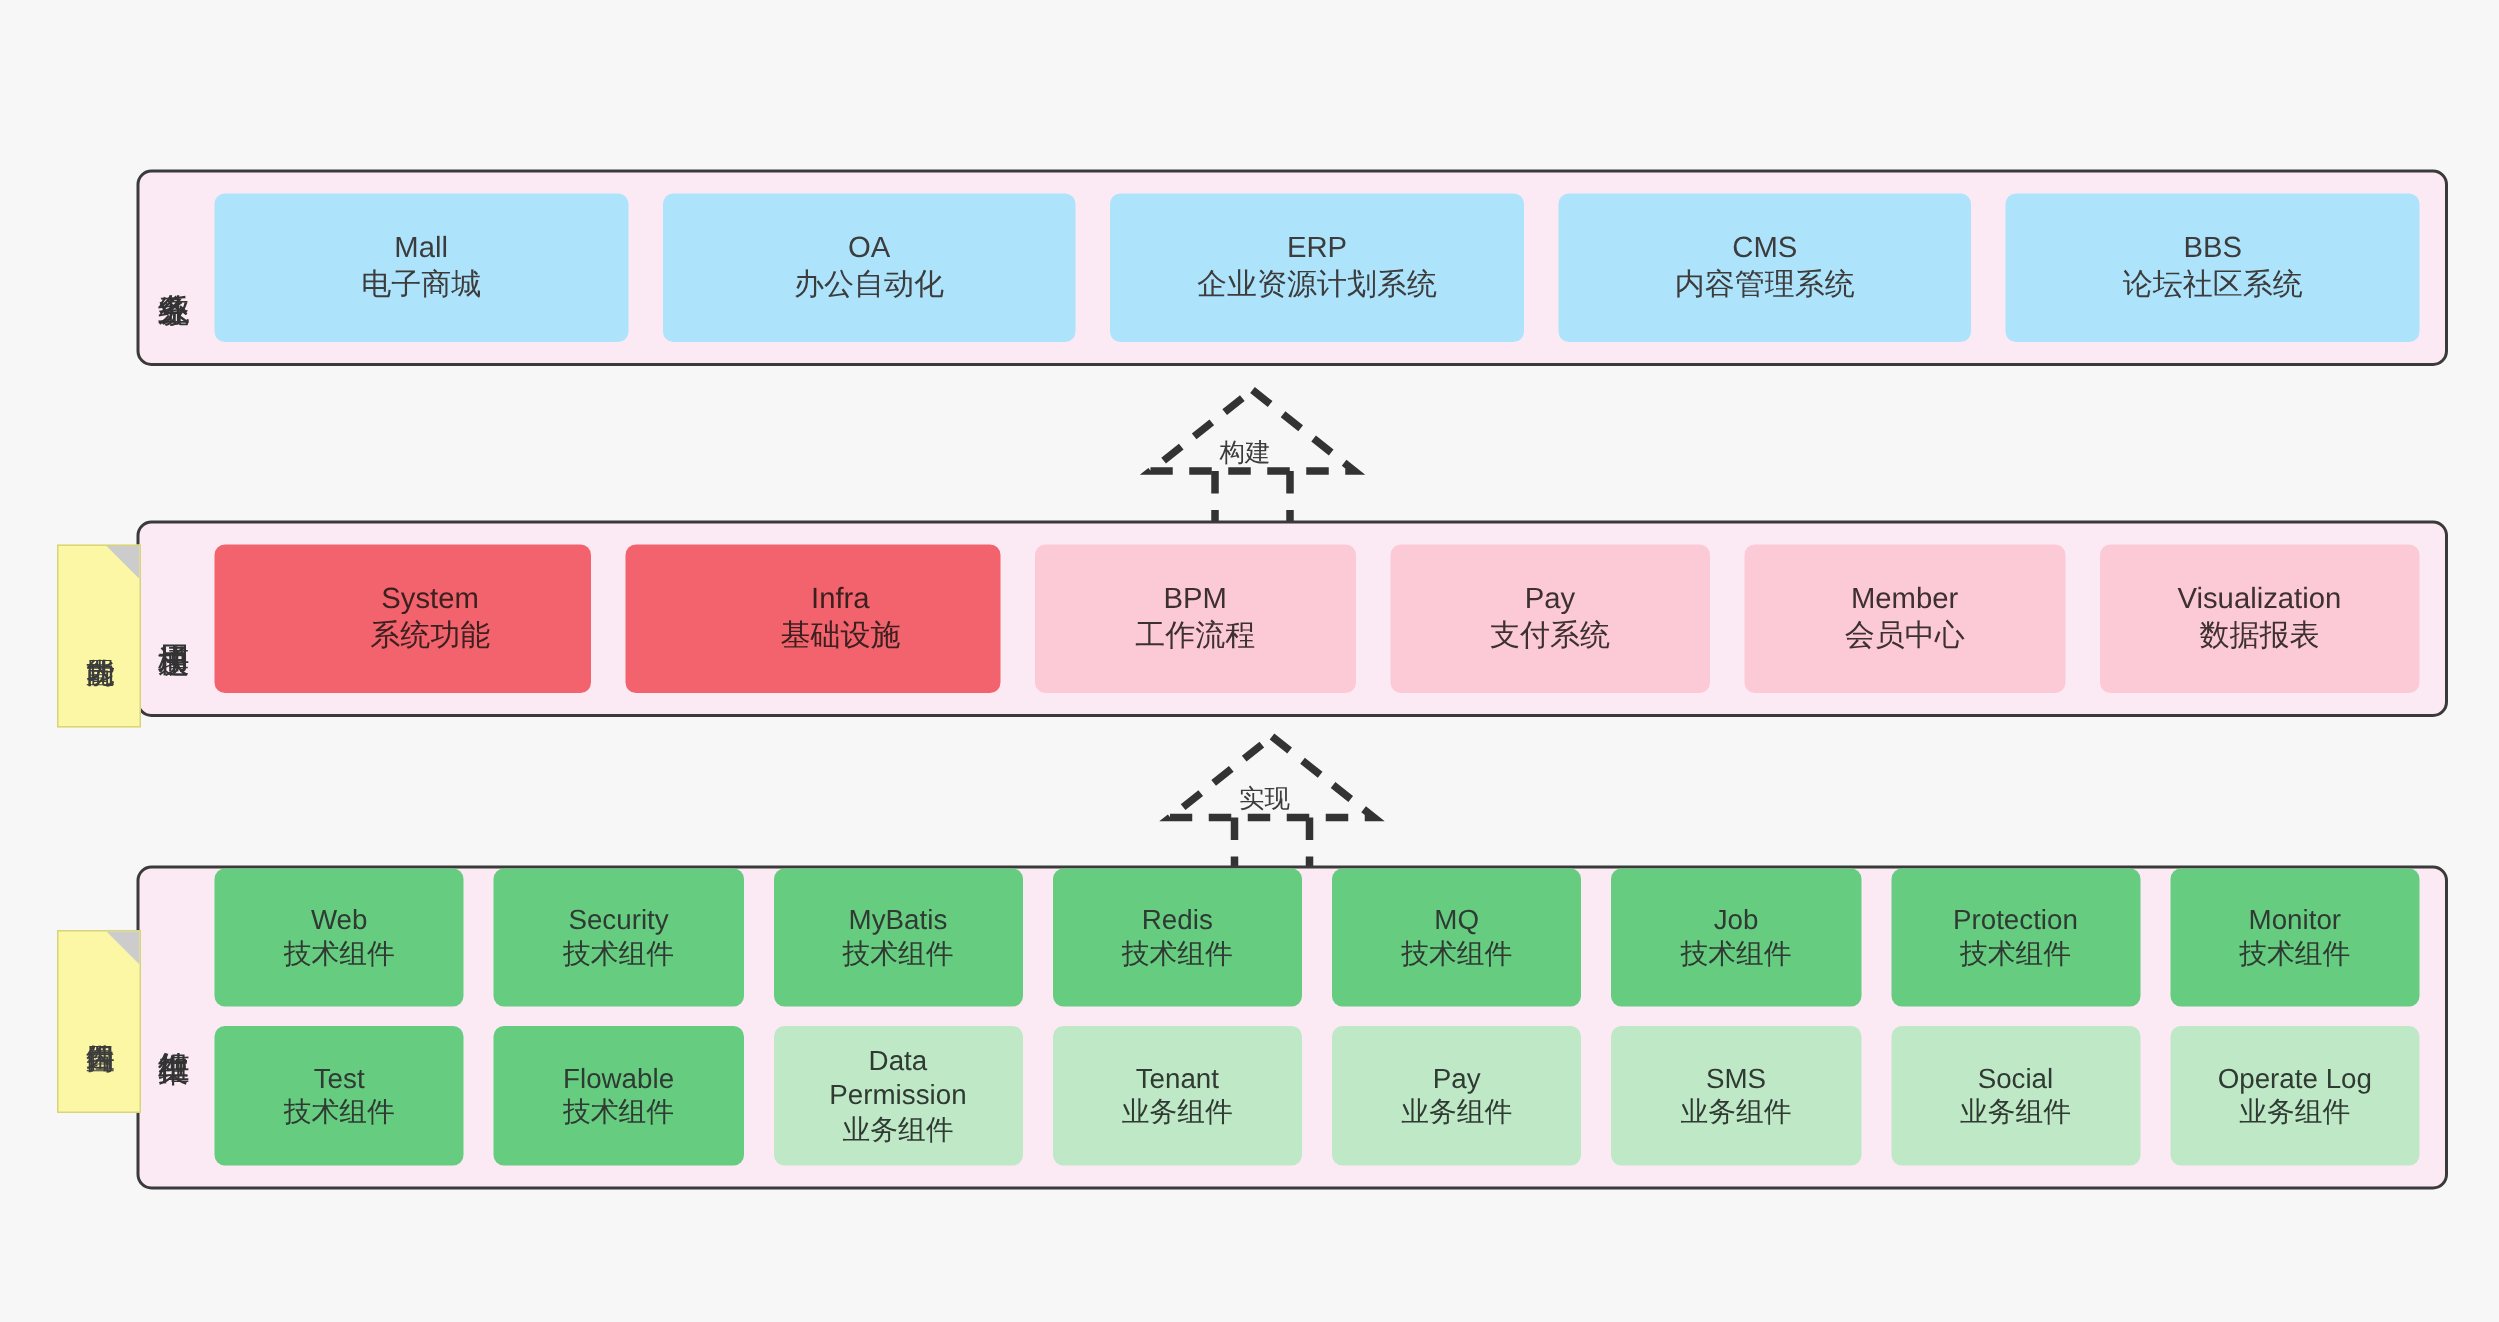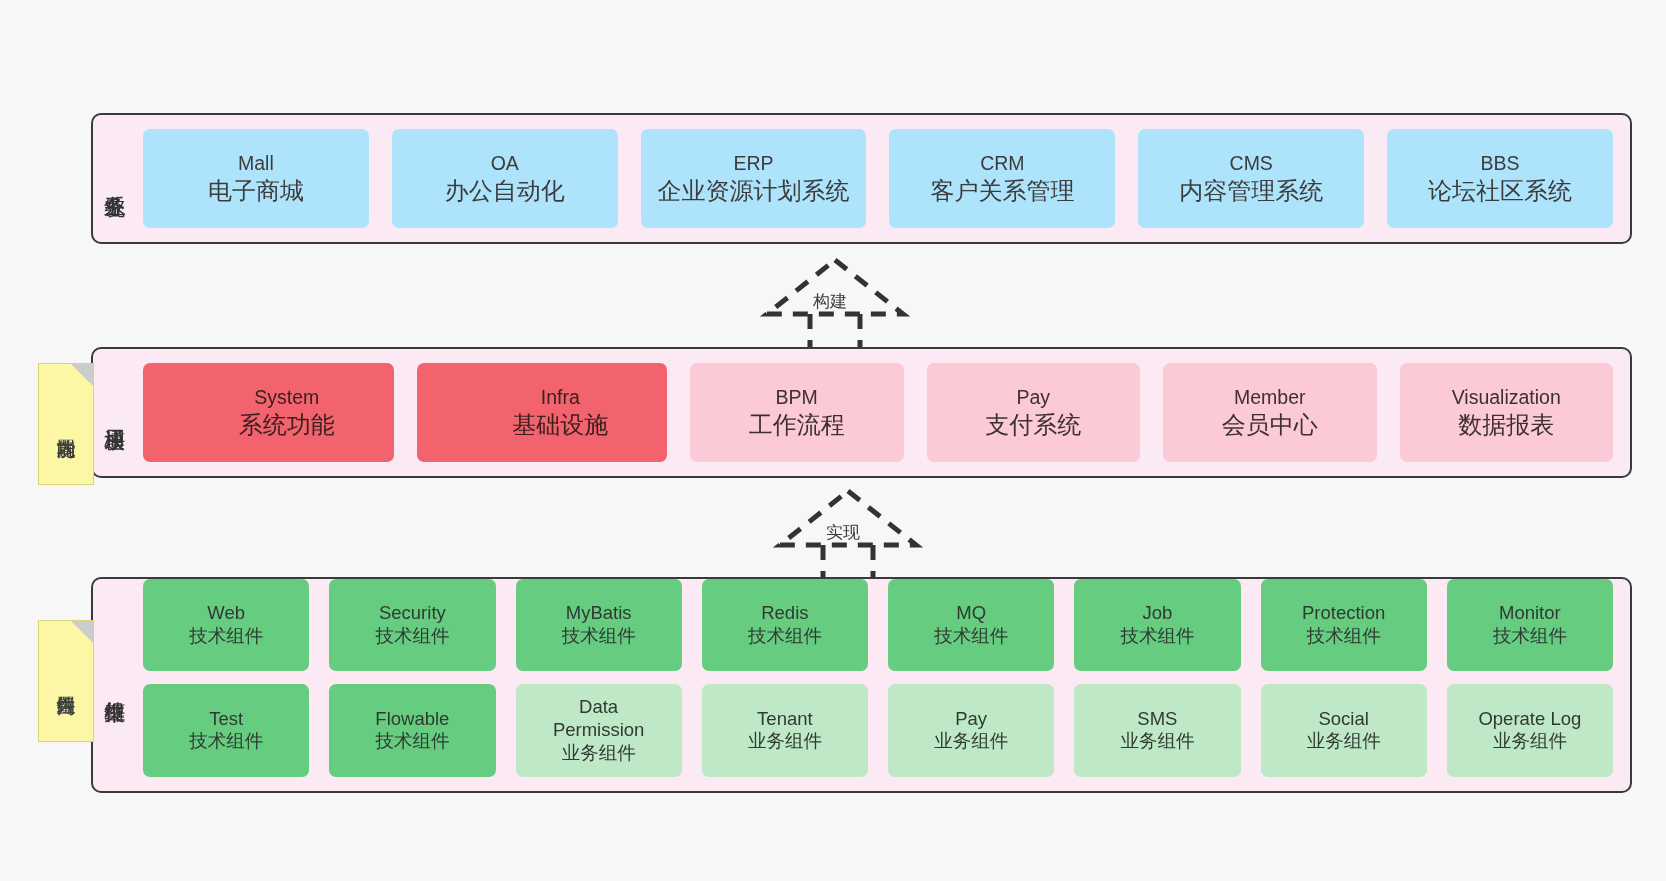--- a/index.html
+++ b/index.html
@@ -63,21 +63,21 @@
     border-radius: 7px;
     display: flex;
     flex-direction: column;
     align-items: center;
     justify-content: center;
     text-align: center;
     line-height: 1.22;
     padding: 6px 4px;
   }
   .card .t1 { font-size: 19.5px; }
-  .card .t2 { font-size: 24px; }
+  .card .t2 { font-size: 20px; }
 
   .c-blue       { background: #ade3fb; color: #3c3c3c; }
   .c-red        { background: #f3636d; color: #3c2020; padding-left: 41px; }
   .c-pink       { background: #fcc9d6; color: #3c3030; }
   .c-green      { background: #66cc80; color: #2f3a33; }
   .c-greenlight { background: #bfe8c6; color: #2f3a33; }
 
   
   #layer-business  { left: 91px;  top: 113px; width: 1541px; height: 131px; }
   #layer-common    { left: 91px;  top: 347px; width: 1541px; height: 131px; }
@@ -151,24 +151,20 @@
         </div>
         <div class="card c-blue">
           <span class="t1">OA</span>
           <span class="t2">办公自动化</span>
         </div>
         <div class="card c-blue">
           <span class="t1">ERP</span>
           <span class="t2">企业资源计划系统</span>
         </div>
         <div class="card c-blue">
-          <span class="t1">CRM</span>
-          <span class="t2">客户关系管理</span>
-        </div>
-        <div class="card c-blue">
           <span class="t1">CMS</span>
           <span class="t2">内容管理系统</span>
         </div>
         <div class="card c-blue">
           <span class="t1">BBS</span>
           <span class="t2">论坛社区系统</span>
         </div>
       </div>
     </div>
   </div>

